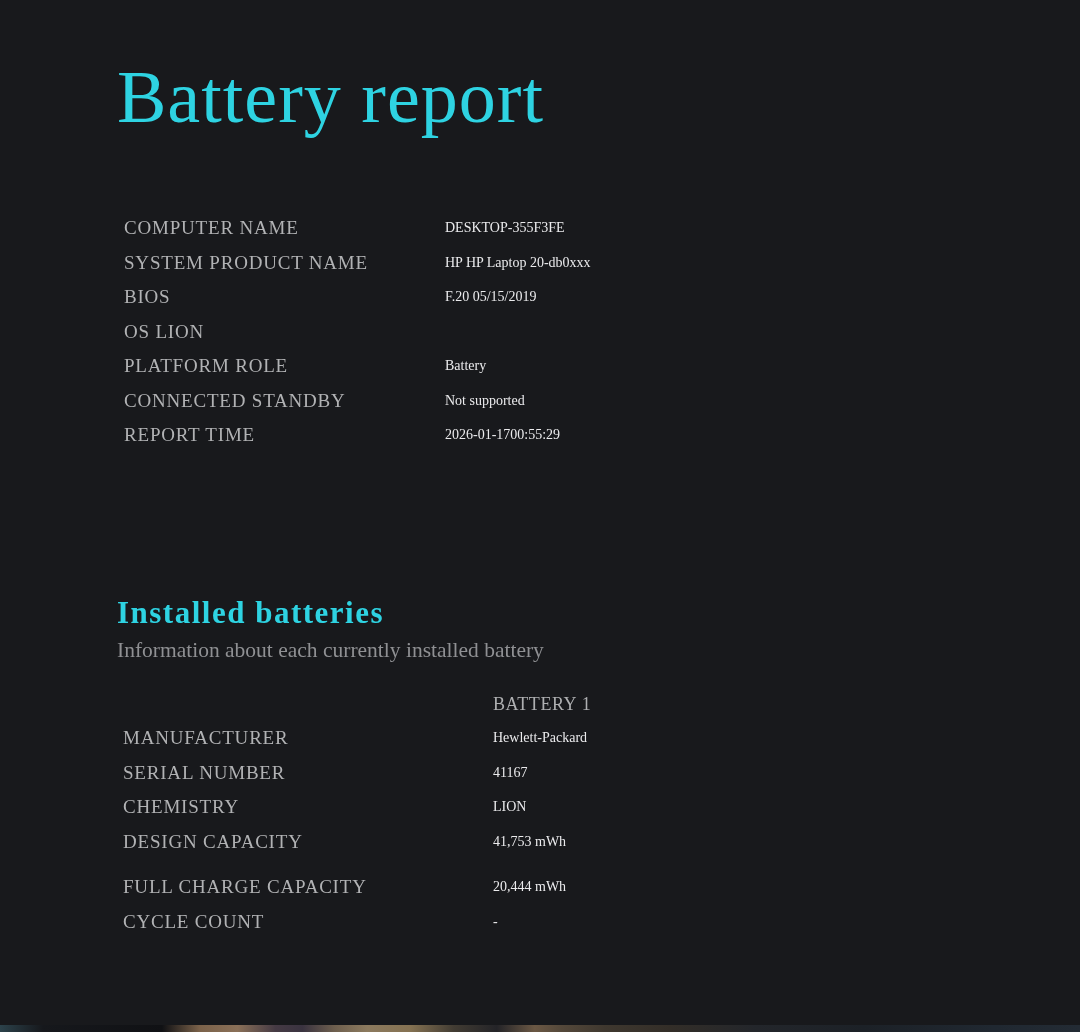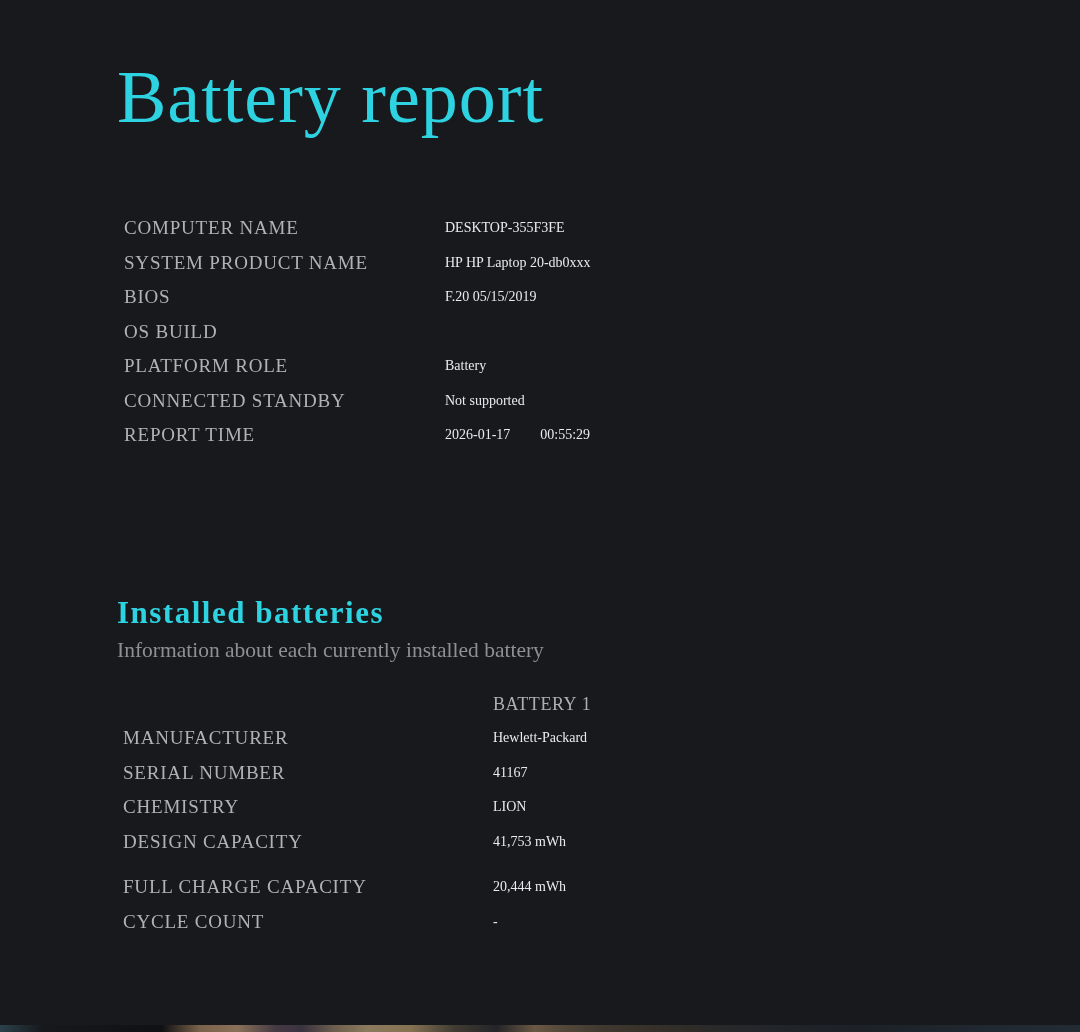--- a/index.html
+++ b/index.html
@@ -31,21 +31,21 @@
   .kv-row > span { line-height: 34.5px; white-space: nowrap; }
   .kv-label {
     font-size: 19px;
     color: #b1b2b4;
     letter-spacing: 0.8px;
   }
   .kv-value {
     font-size: 14px;
     color: #ebebed;
   }
-  .time-part { margin-left: 30px; }
+  .time-part { }
   .section-heading {
     margin: 141px 0 4px 0;
     font-size: 31px;
     font-weight: bold;
     line-height: 37px;
     letter-spacing: 1.5px;
     color: #2ed3e2;
   }
   .section-subtitle {
     margin: 7px 0 0 0;
@@ -87,21 +87,21 @@
     </div>
     <div class="kv-row">
       <span class="kv-label">SYSTEM PRODUCT NAME</span>
       <span class="kv-value">HP HP Laptop 20-db0xxx</span>
     </div>
     <div class="kv-row">
       <span class="kv-label">BIOS</span>
       <span class="kv-value">F.20 05/15/2019</span>
     </div>
     <div class="kv-row">
-      <span class="kv-label">OS BUILD</span>
+      <span class="kv-label">OS LION</span>
     </div>
     <div class="kv-row">
       <span class="kv-label">PLATFORM ROLE</span>
       <span class="kv-value">Battery</span>
     </div>
     <div class="kv-row">
       <span class="kv-label">CONNECTED STANDBY</span>
       <span class="kv-value">Not supported</span>
     </div>
     <div class="kv-row">

